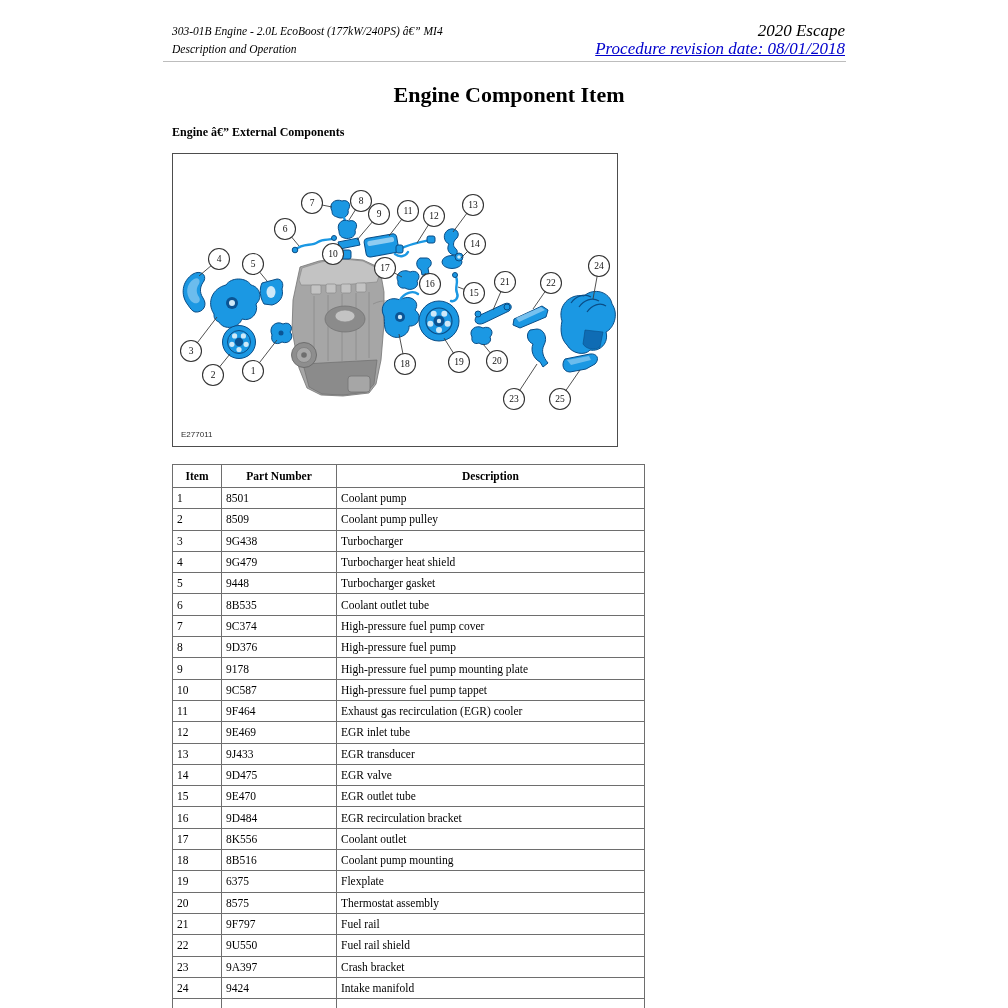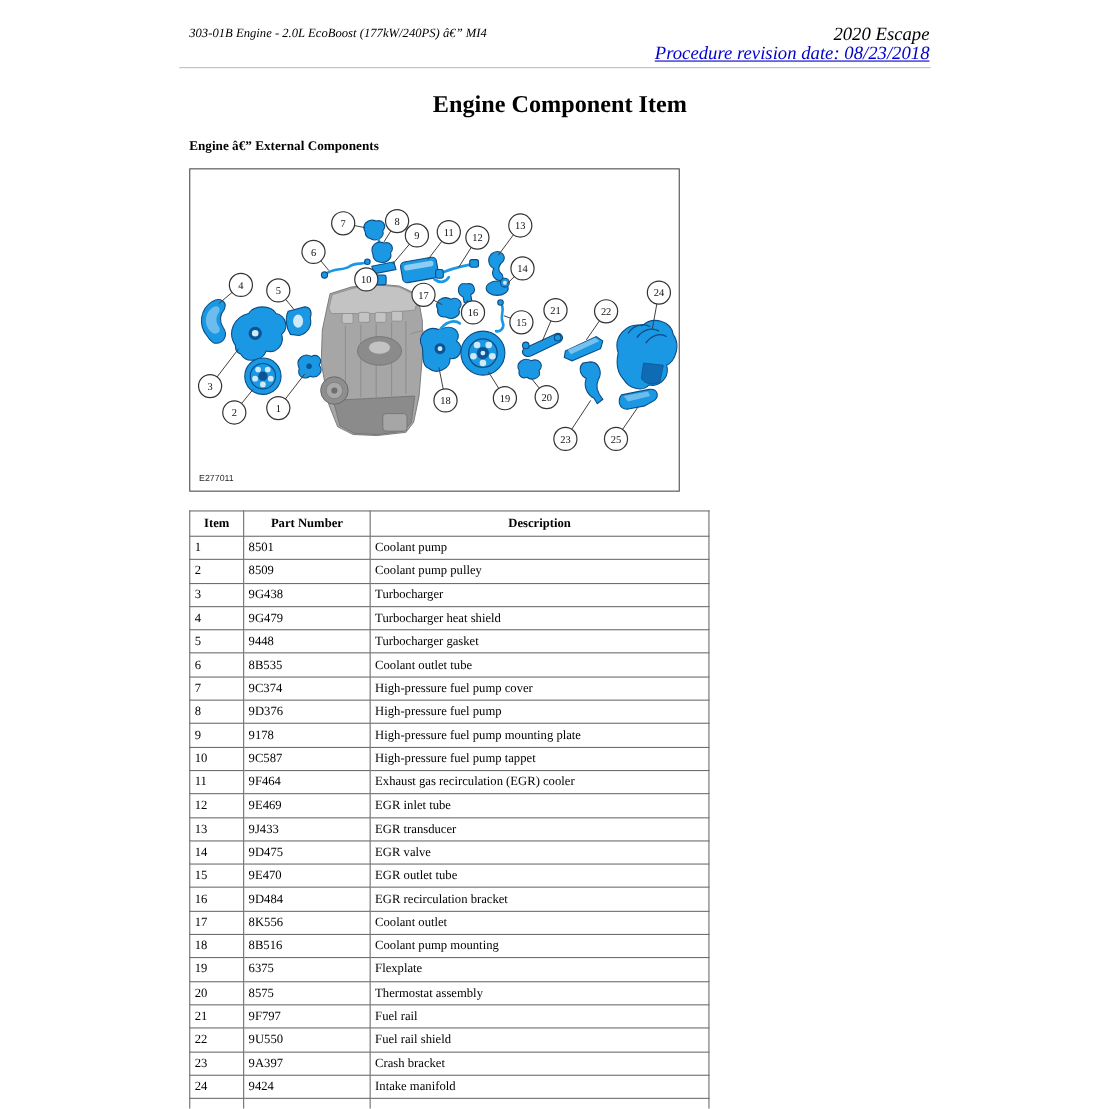--- a/index.html
+++ b/index.html
@@ -42,24 +42,25 @@
   .parts-table td{height:20.3px;padding:0 4px;vertical-align:middle;text-align:left;}
   .parts-table tr.partial-row td{height:14px;}
 </style>
 </head>
 <body>
 
 <div class="page">
 
   <div class="hdr-left">
     <div>303-01B Engine - 2.0L EcoBoost (177kW/240PS) â€” MI4</div>
+    <div>Description and Operation</div>
   </div>
   <div class="hdr-right">
     <div>2020 Escape</div>
-    <div><a href="#">Procedure revision date: 08/23/2018</a></div>
+    <div><a href="#">Procedure revision date: 08/01/2018</a></div>
   </div>
   <div class="hdr-rule"></div>
 
   <div class="page-title">Engine Component Item</div>
   <div class="fig-subtitle">Engine â€” External Components</div>
 
   <div class="figure">
     <svg viewBox="0 0 444 292" xmlns="http://www.w3.org/2000/svg">
 
       <g>

